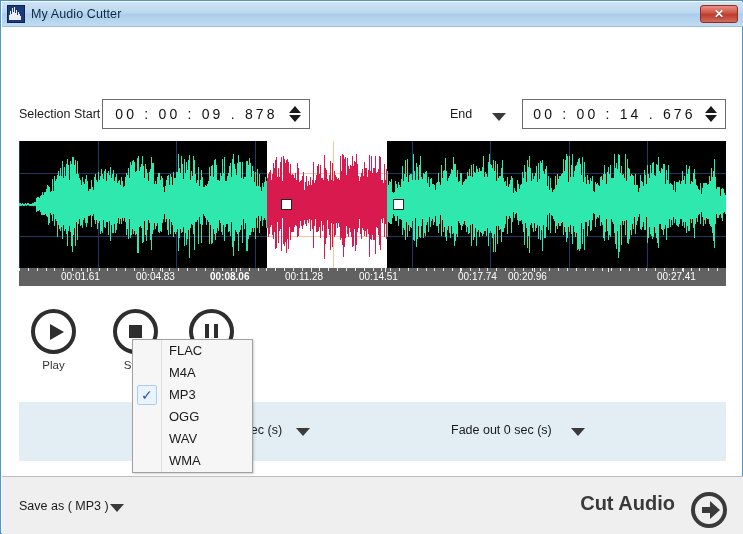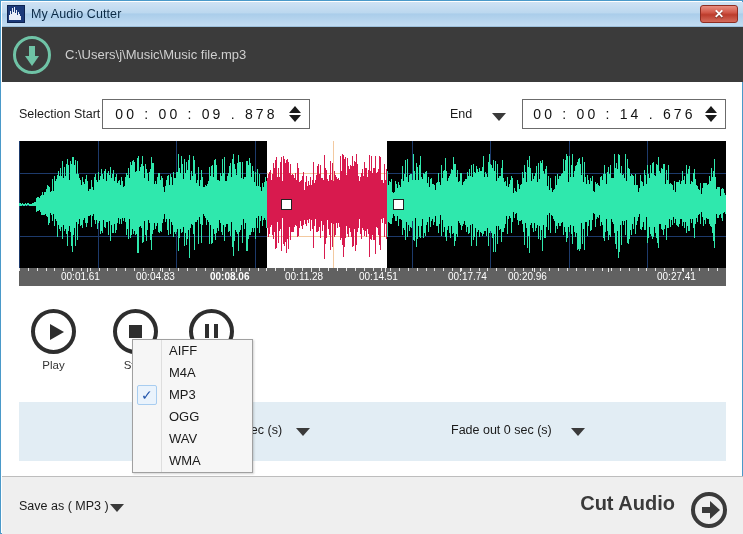--- a/index.html
+++ b/index.html
@@ -260,27 +260,20 @@
         <i style="left: 8px; height: 10px;"></i>
         <i style="left: 9px; height: 5px;"></i>
         <i style="left: 10px; height: 8px;"></i>
         <i style="left: 11px; height: 6px;"></i>
         <i style="left: 12px; height: 4px;"></i>
       </div>
     <div class="tb-title">My Audio Cutter</div>
     <div class="tb-close">✕</div>
   </div>
 
-  <div class="filebar">
-    <div class="dl-circle">
-      <div class="stem"></div>
-        <div class="head"></div>
-    </div>
-    <div class="filepath">C:\Users\j\Music\Music file.mp3</div>
-  </div>
 
   <div class="selrow">
     <div class="lbl sel-start-label">Selection Start</div>
     <div class="timebox" id="start-box">
       <div class="val">00 : 00 : 09 . 878</div>
       <div class="spin">
         <div class="up"></div>
         <div class="dn"></div>
       </div>
     </div>
@@ -1049,21 +1042,21 @@
         <div class="lab" style="left: 42px;">00:01.61</div>
         <div class="tick" style="left: 143px;"></div>
         <div class="lab" style="left: 117px;">00:04.83</div>
         <div class="tick" style="left: 217px;"></div>
         <div class="lab" style="left: 191px; font-weight: bold;">00:08.06</div>
         <div class="tick" style="left: 292px;"></div>
         <div class="lab" style="left: 266px;">00:11.28</div>
         <div class="tick" style="left: 366px;"></div>
         <div class="lab" style="left: 340px;">00:14.51</div>
         <div class="tick" style="left: 441px;"></div>
-        <div class="lab" style="left: 429px;">00:17.74</div>
+        <div class="lab" style="left: 439px;">00:17.74</div>
         <div class="tick" style="left: 515px;"></div>
         <div class="lab" style="left: 489px;">00:20.96</div>
         <div class="tick" style="left: 589px;"></div>
         <div class="lab" style="left: 563px; margin-top: 31px;">00:24.19</div>
         <div class="tick" style="left: 664px;"></div>
         <div class="lab" style="left: 638px;">00:27.41</div>
         <div class="tick" style="left: 0px; height: 3px;"></div>
         <div class="tick" style="left: 9px; height: 3px;"></div>
         <div class="tick" style="left: 18px; height: 3px;"></div>
         <div class="tick" style="left: 27px; height: 3px;"></div>
@@ -1182,21 +1175,21 @@
     <div id="saveas-caret"></div>
     <div class="cutaudio">Cut Audio</div>
     <div class="cut-circle">
       <div class="ar"></div>
         <div class="ah"></div>
     </div>
   </div>
 
   <div class="menu" id="format-menu">
     <div class="sep"></div>
-      <div class="menu-item"><span>AIFF</span></div>
+      <div class="menu-item"><span>FLAC</span></div>
       <div class="menu-item"><span>M4A</span></div>
       <div class="menu-item"><span class="chk"></span><span>MP3</span></div>
       <div class="menu-item"><span>OGG</span></div>
       <div class="menu-item"><span>WAV</span></div>
       <div class="menu-item"><span>WMA</span></div>
     </div>
 
 </div>
 
 </body></html>

